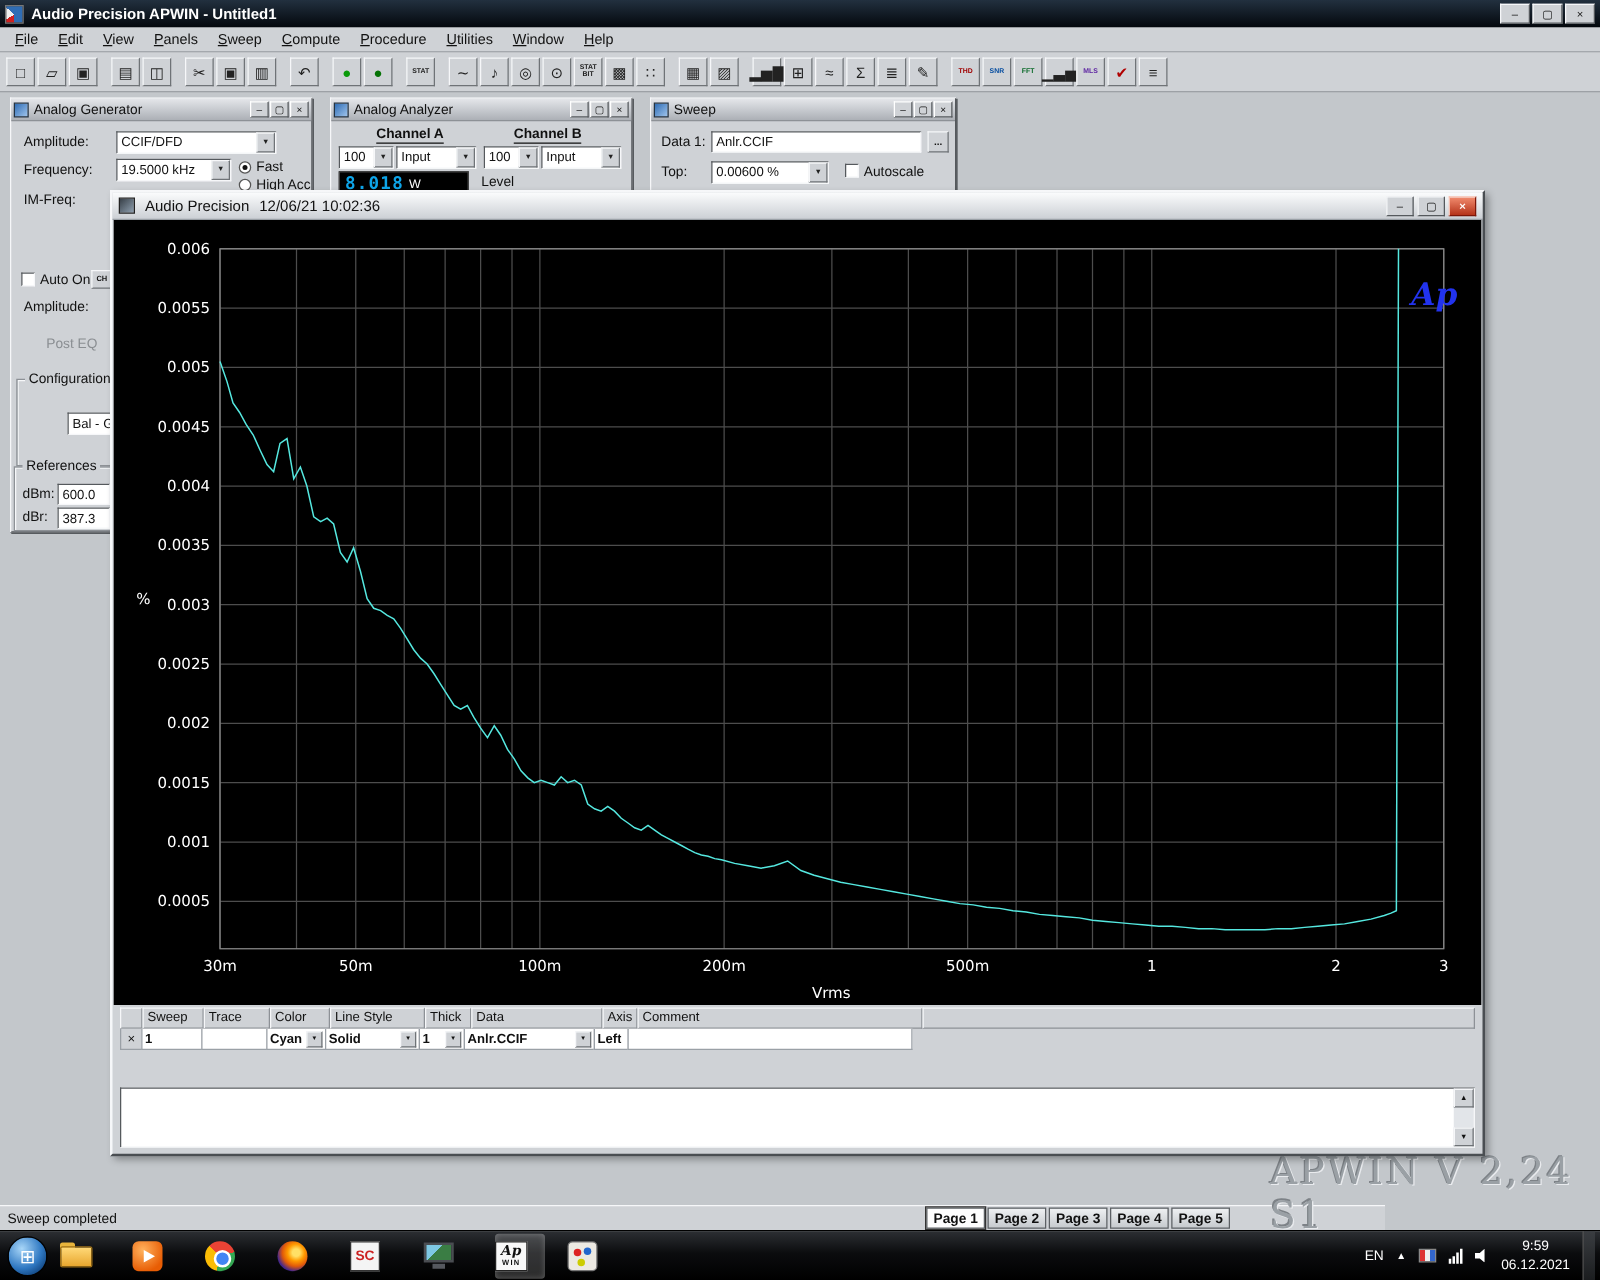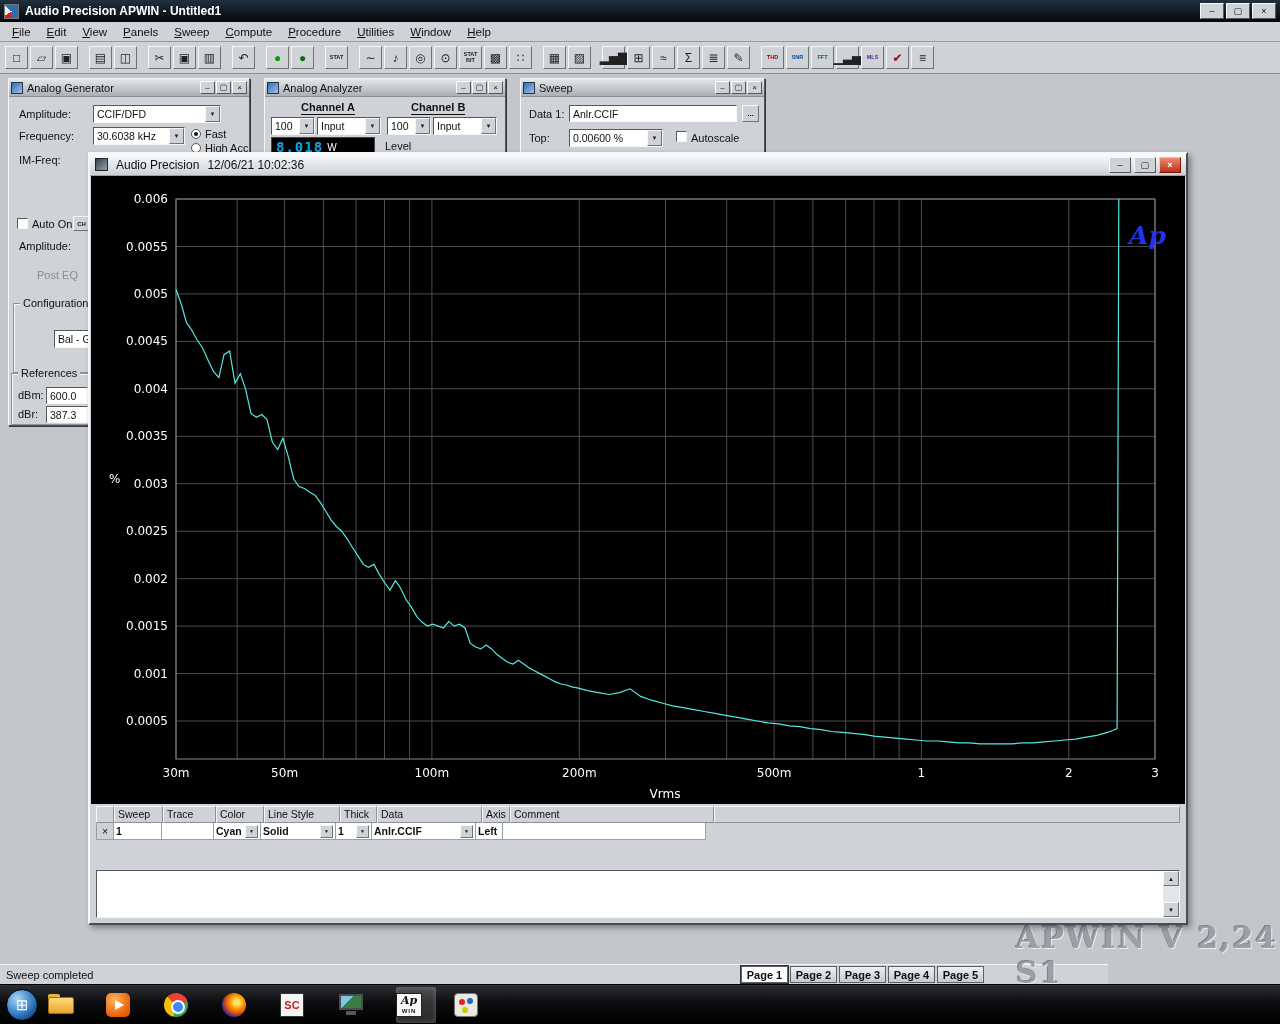--- a/index.html
+++ b/index.html
@@ -28,21 +28,21 @@
   .toolbar { position:absolute; top:42px; left:0; width:1280px; height:32px;
     background:#cfd2d6; border-bottom:1px solid #8d9196; display:flex;
     align-items:center; padding-left:5px; gap:2px; }
   .tb-btn { width:23px; height:23px; flex:0 0 auto; background:#cfd2d6; border:1px solid;
     border-color:#f6f7f9 #6f7377 #6f7377 #f6f7f9; display:flex; align-items:center; justify-content:center; }
   .tb-btn.gap { margin-left:9px; }
   .tb-glyph { font-size:12px; line-height:1; color:#222; white-space:pre-line; text-align:center; }
   .tb-glyph.tiny { font-size:5.5px; font-weight:bold; }
   .workspace { position:absolute; top:74px; left:0; width:1280px; height:890px; background:#c3c7cb; }
   .watermark { position:absolute; left:1016px; top:920px; z-index:4;
-    font-family:"DejaVu Serif", serif; font-size:30px; font-weight:bold; letter-spacing:2px;
+    font-family:"DejaVu Serif", serif; font-size:30px; font-weight:normal; letter-spacing:2px;
     color:#9aa0a5; text-shadow:1px 1px 0 #e9ebee, -1px -1px 0 #7d8287; }
   
   .panel { position:absolute; background:#cfd2d6; border:1px solid;
     border-color:#f6f7f9 #54585c #54585c #f6f7f9; box-shadow:1px 1px 0 #34383c; z-index:2; }
   .panel-titlebar { height:18px; background:linear-gradient(180deg,#e4e6ea,#acb0b6);
     display:flex; align-items:center; gap:4px; padding:0 2px; border-bottom:1px solid #8d9196; }
   .panel-icon { width:12px; height:12px; background:linear-gradient(135deg,#2f6db5,#9fc4ec); border:1px solid #234; }
   .panel-title { font-size:11px; }
   .panel-controls { margin-left:auto; display:flex; gap:1px; }
   .pwin-btn { width:15px; height:13px; background:#cfd2d6; border:1px solid;
@@ -99,21 +99,21 @@
   .tc { border:1px solid #8d9196; border-left-color:#f6f7f9; border-top-color:#f6f7f9;
     padding:1px 3px; font-size:10.5px; overflow:hidden; white-space:nowrap; }
   .td { background:#fff; border:1px solid #9aa0a6; border-top:none; margin-left:-1px;
     display:flex; align-items:center; padding:0 2px; font-size:10.5px; overflow:hidden; white-space:nowrap; font-weight:bold; }
   .td:first-child { margin-left:0; background:#cfd2d6; justify-content:center; font-weight:normal; }
   .cell-text { overflow:hidden; }
   .mini-drop { margin-left:auto; flex:0 0 auto; width:13px; height:13px; background:#cfd2d6; border:1px solid;
     border-color:#f6f7f9 #6f7377 #6f7377 #f6f7f9; font-size:5px;
     display:flex; align-items:center; justify-content:center; }
   .c0{width:18px}.c1{width:49px}.c2{width:53px}.c3{width:48px}.c4{width:76px}
-  .c5{width:37px}.c6{width:105px}.c7{width:28px}.c8{width:204px}.cfill{flex:1}
+  .c5{width:37px}.c6{width:105px}.c7{width:28px}.c8{width:228px}.cfill{flex:1}
   .notes-box { position:absolute; left:6px; top:716px; width:1084px; height:48px; background:#fff;
     border:1px solid; border-color:#55595d #f6f7f9 #f6f7f9 #55595d; }
   .scrollbar { position:absolute; right:0; top:0; width:16px; height:100%; background:#e2e5e9;
     display:flex; flex-direction:column; justify-content:space-between; }
   .scroll-btn { height:15px; background:#cfd2d6; border:1px solid;
     border-color:#f6f7f9 #6f7377 #6f7377 #f6f7f9; font-size:6px;
     display:flex; align-items:center; justify-content:center; }
   
   .statusbar { position:absolute; top:964px; left:0; width:1108px; height:20px;
     background:#cfd2d6; border-top:1px solid #f6f7f9; display:flex; align-items:center; padding:0 6px; }
@@ -315,21 +315,21 @@
       <div class="pwin-btn">×</div>
     </div>
   </div>
   <span class="field-label" style="left:10px;top:29px">Amplitude:</span>
   <div class="combo" style="left:84px;top:26px;width:128px">
     <span class="combo-text">CCIF/DFD</span>
     <span class="combo-arrow">▼</span>
   </div>
   <span class="field-label" style="left:10px;top:51px">Frequency:</span>
   <div class="combo" style="left:84px;top:48px;width:92px">
-    <span class="combo-text">30.6038 kHz</span>
+    <span class="combo-text">19.5000 kHz</span>
     <span class="combo-arrow">▼</span>
   </div>
   <span class="radio checked" style="left:182px;top:50px"></span>
   <span class="field-label" style="left:196px;top:49px">Fast</span>
   <span class="radio" style="left:182px;top:64px"></span>
   <span class="field-label" style="left:196px;top:63px">High Acc</span>
   <span class="field-label" style="left:10px;top:75px">IM-Freq:</span>
   <span class="checkbox" style="left:8px;top:139px"></span>
   <span class="field-label" style="left:23px;top:139px">Auto On</span>
   <div class="small-btn" style="left:64px;top:137px;width:17px;height:15px;font-size:6px">CH</div>
@@ -580,13 +580,30 @@
       </div>
     </div>
     <div class="task-slot">
       <div class="icon-paint">
           <span class="dot r"></span>
           <span class="dot b"></span>
           <span class="dot y"></span>
         </div>
     </div>
   </div>
+  <div class="tray">
+    <span class="tray-lang">EN</span>
+    <span class="tray-chevron">▲</span>
+    <span class="kb-icon"></span>
+    <span class="net-icon">
+        <span style="height:4px"></span>
+        <span style="height:6px"></span>
+        <span style="height:9px"></span>
+        <span style="height:12px"></span>
+      </span>
+    <span class="vol-icon"></span>
+    <div class="clock">
+      <div>9:59</div>
+      <div>06.12.2021</div>
+    </div>
+    <div class="show-desktop"></div>
+  </div>
 </div>
 
 </body></html>

